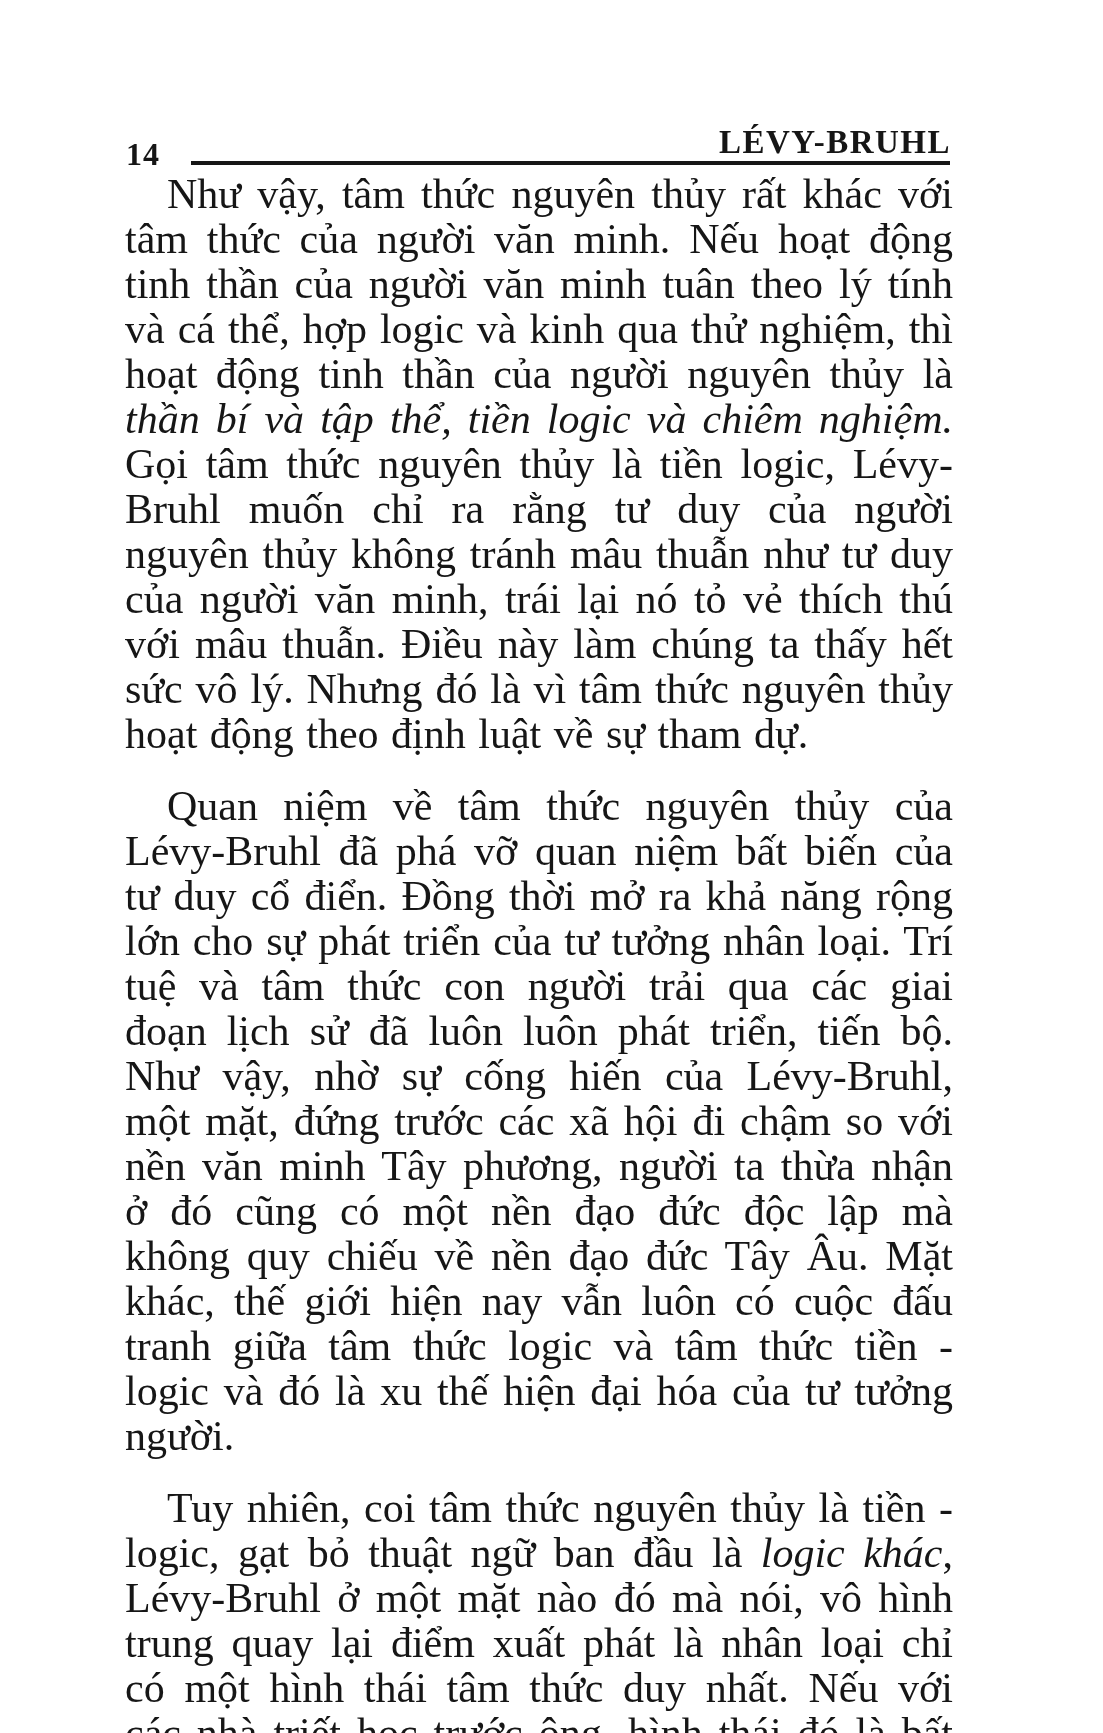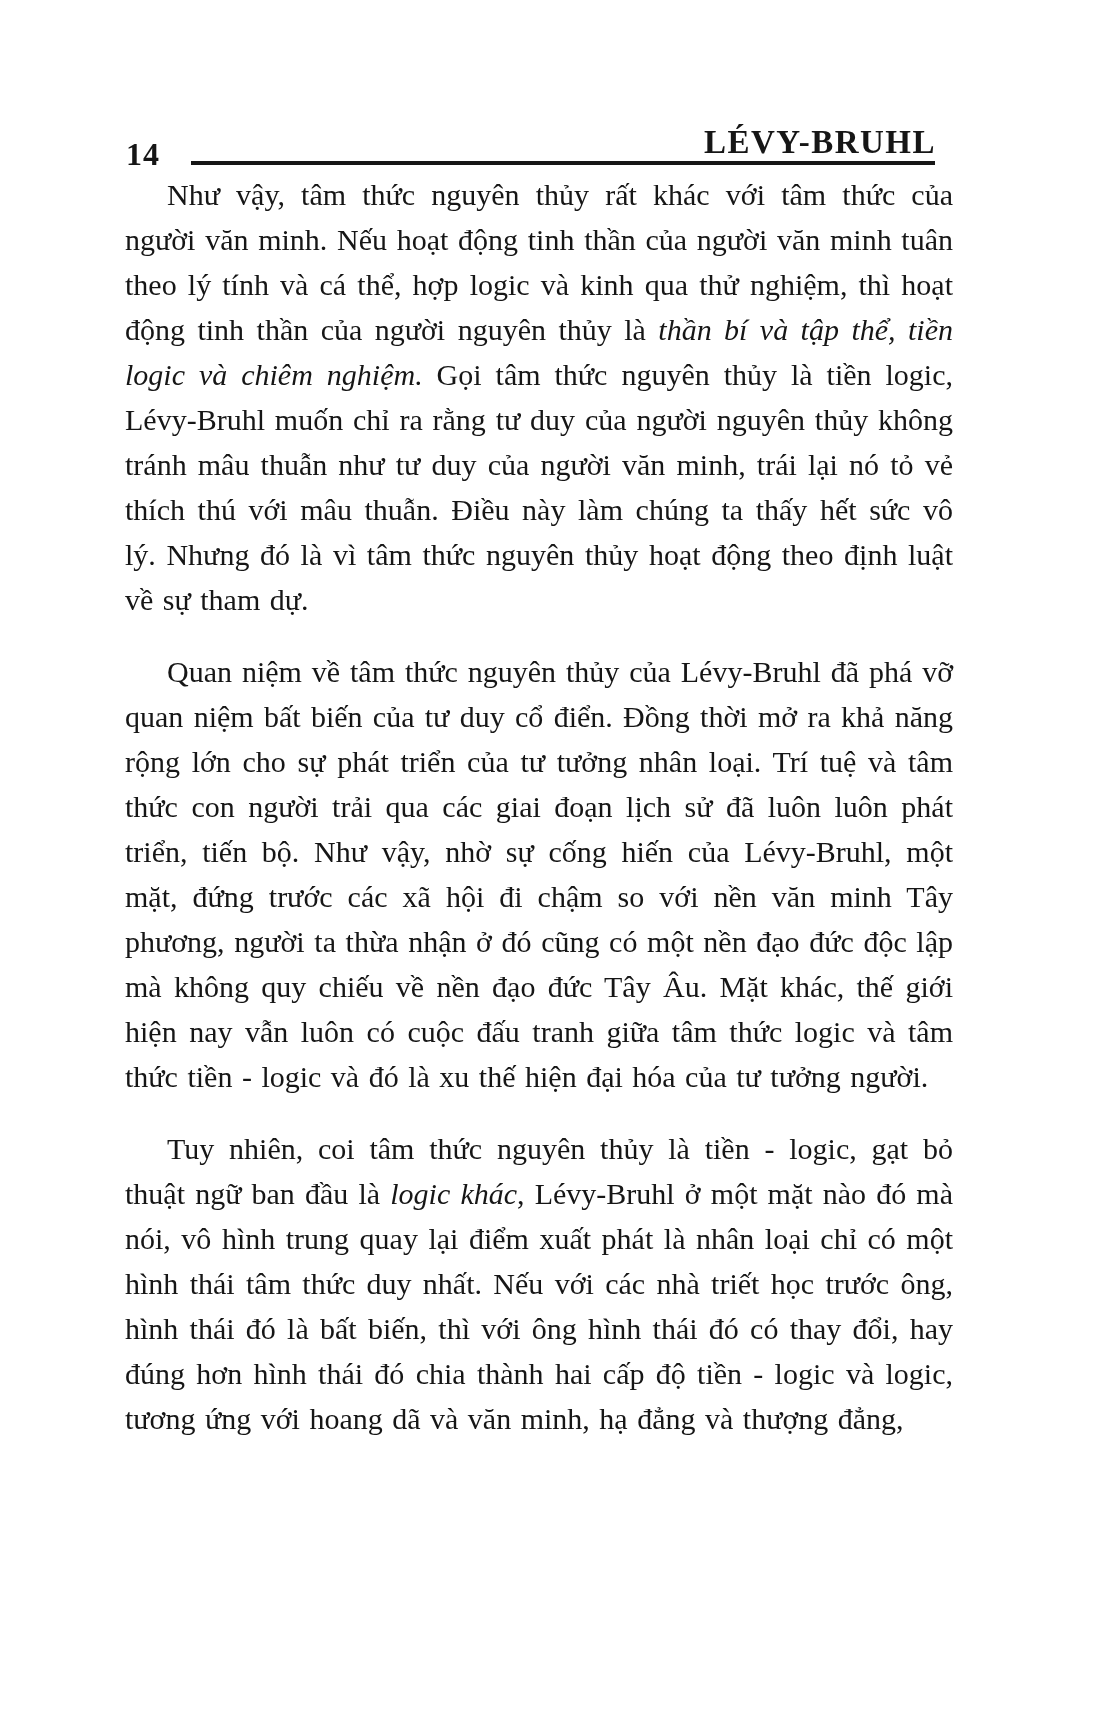--- a/index.html
+++ b/index.html
@@ -14,21 +14,21 @@
     height: 1733px;
     margin: 0 auto;
     background: #ffffff;
     color: #161616;
     font-family: "Liberation Serif", "DejaVu Serif", serif;
     overflow: hidden;
   }
   
   .page-header {
     position: absolute;
-    top: 0; left: 0; right: 15px;
+    top: 0; left: 0; right: 0;
     height: 176px;
     text-align: center;
   }
   .page-number {
     position: absolute;
     left: 126px;
     top: 136px;
     font-size: 32px;
     font-weight: bold;
     letter-spacing: 1px;
@@ -52,21 +52,21 @@
   }
   
   .body-text {
     position: absolute;
     top: 172px;
     left: 125px;
     width: 828px;
   }
   .body-text p {
     margin: 0 0 27px 0;
-    font-size: 30px;
+    font-size: 42px;
     line-height: 45px;
     text-align: justify;
     text-indent: 42px;
     word-spacing: 2px;
   }
   .body-text p:last-child { margin-bottom: 0; }
   .italic { font-style: italic; }
 </style>
 </head>
 <body>

